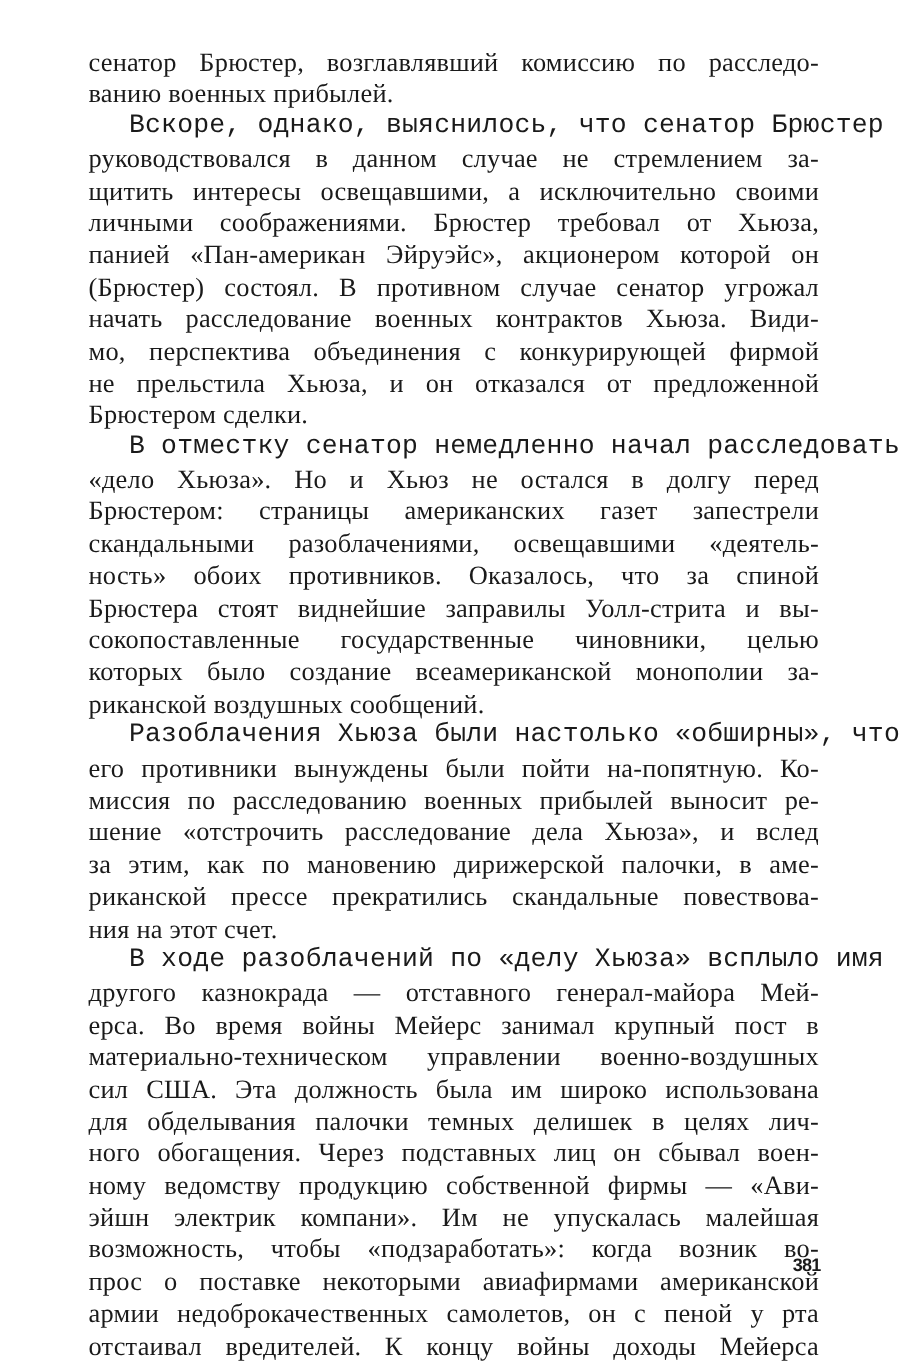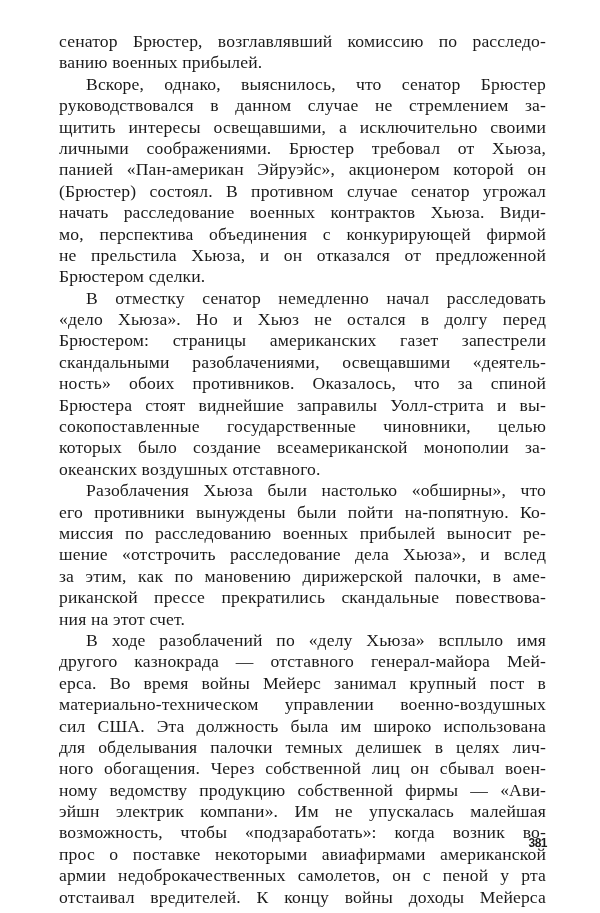--- a/index.html
+++ b/index.html
@@ -16,21 +16,21 @@
     display: block;
     height: 21.4px;
     line-height: 21.4px;
     font-size: 17.6px;
     white-space: nowrap;
     text-align: justify;
     text-align-last: justify;
     letter-spacing: 0.15px;
   }
   .line.last { text-align-last: left; }
-  .line.indent { padding-left: 27px; }
+  .line.indent { padding-left: 27px; font-family: Liberation Mono, monospace; }
   .page-number {
     position: absolute;
     left: 512px;
     top: 836px;
     width: 35px;
     text-align: right;
     font-family: Liberation Sans, sans-serif;
     font-weight: bold;
     font-size: 12px;
     color: #1a1a1a;
@@ -62,41 +62,41 @@
 
   <div>
     <span class="line indent">В отместку сенатор немедленно начал расследовать</span>
     <span class="line">«дело Хьюза». Но и Хьюз не остался  в  долгу перед</span>
     <span class="line">Брюстером: страницы  американских  газет  запестрели</span>
     <span class="line">скандальными разоблачениями, освещавшими «деятель-</span>
     <span class="line">ность» обоих противников. Оказалось, что  за  спиной</span>
     <span class="line">Брюстера стоят виднейшие заправилы Уолл-стрита и вы-</span>
     <span class="line">сокопоставленные государственные  чиновники,  целью</span>
     <span class="line">которых было создание всеамериканской монополии за-</span>
-    <span class="line last">океанских воздушных отставного.</span>
+    <span class="line last">риканской воздушных сообщений.</span>
   </div>
 
   <div>
     <span class="line indent">Разоблачения Хьюза были настолько «обширны», что</span>
     <span class="line">его противники вынуждены были пойти на-попятную. Ко-</span>
     <span class="line">миссия по расследованию военных прибылей выносит ре-</span>
     <span class="line">шение «отстрочить расследование дела Хьюза», и вслед</span>
     <span class="line">за этим, как по мановению дирижерской палочки, в аме-</span>
     <span class="line">риканской прессе прекратились скандальные повествова-</span>
     <span class="line last">ния на этот счет.</span>
   </div>
 
   <div>
     <span class="line indent">В ходе разоблачений по «делу Хьюза» всплыло имя</span>
     <span class="line">другого казнокрада — отставного генерал-майора  Мей-</span>
     <span class="line">ерса. Во время войны Мейерс занимал крупный пост в</span>
     <span class="line">материально-техническом  управлении  военно-воздушных</span>
     <span class="line">сил США. Эта должность была им широко использована</span>
     <span class="line">для обделывания палочки темных делишек в целях лич-</span>
-    <span class="line">ного обогащения. Через собственной лиц он сбывал воен-</span>
+    <span class="line">ного обогащения. Через подставных лиц он сбывал воен-</span>
     <span class="line">ному ведомству продукцию собственной фирмы — «Ави-</span>
     <span class="line">эйшн электрик компани». Им не упускалась  малейшая</span>
     <span class="line">возможность, чтобы «подзаработать»: когда возник во-</span>
     <span class="line">прос о поставке некоторыми авиафирмами американской</span>
     <span class="line">армии недоброкачественных самолетов, он с пеной у рта</span>
     <span class="line">отстаивал вредителей. К концу войны доходы Мейерса</span>
   </div>
 </div>
 
 <div class="page-number">381</div>

